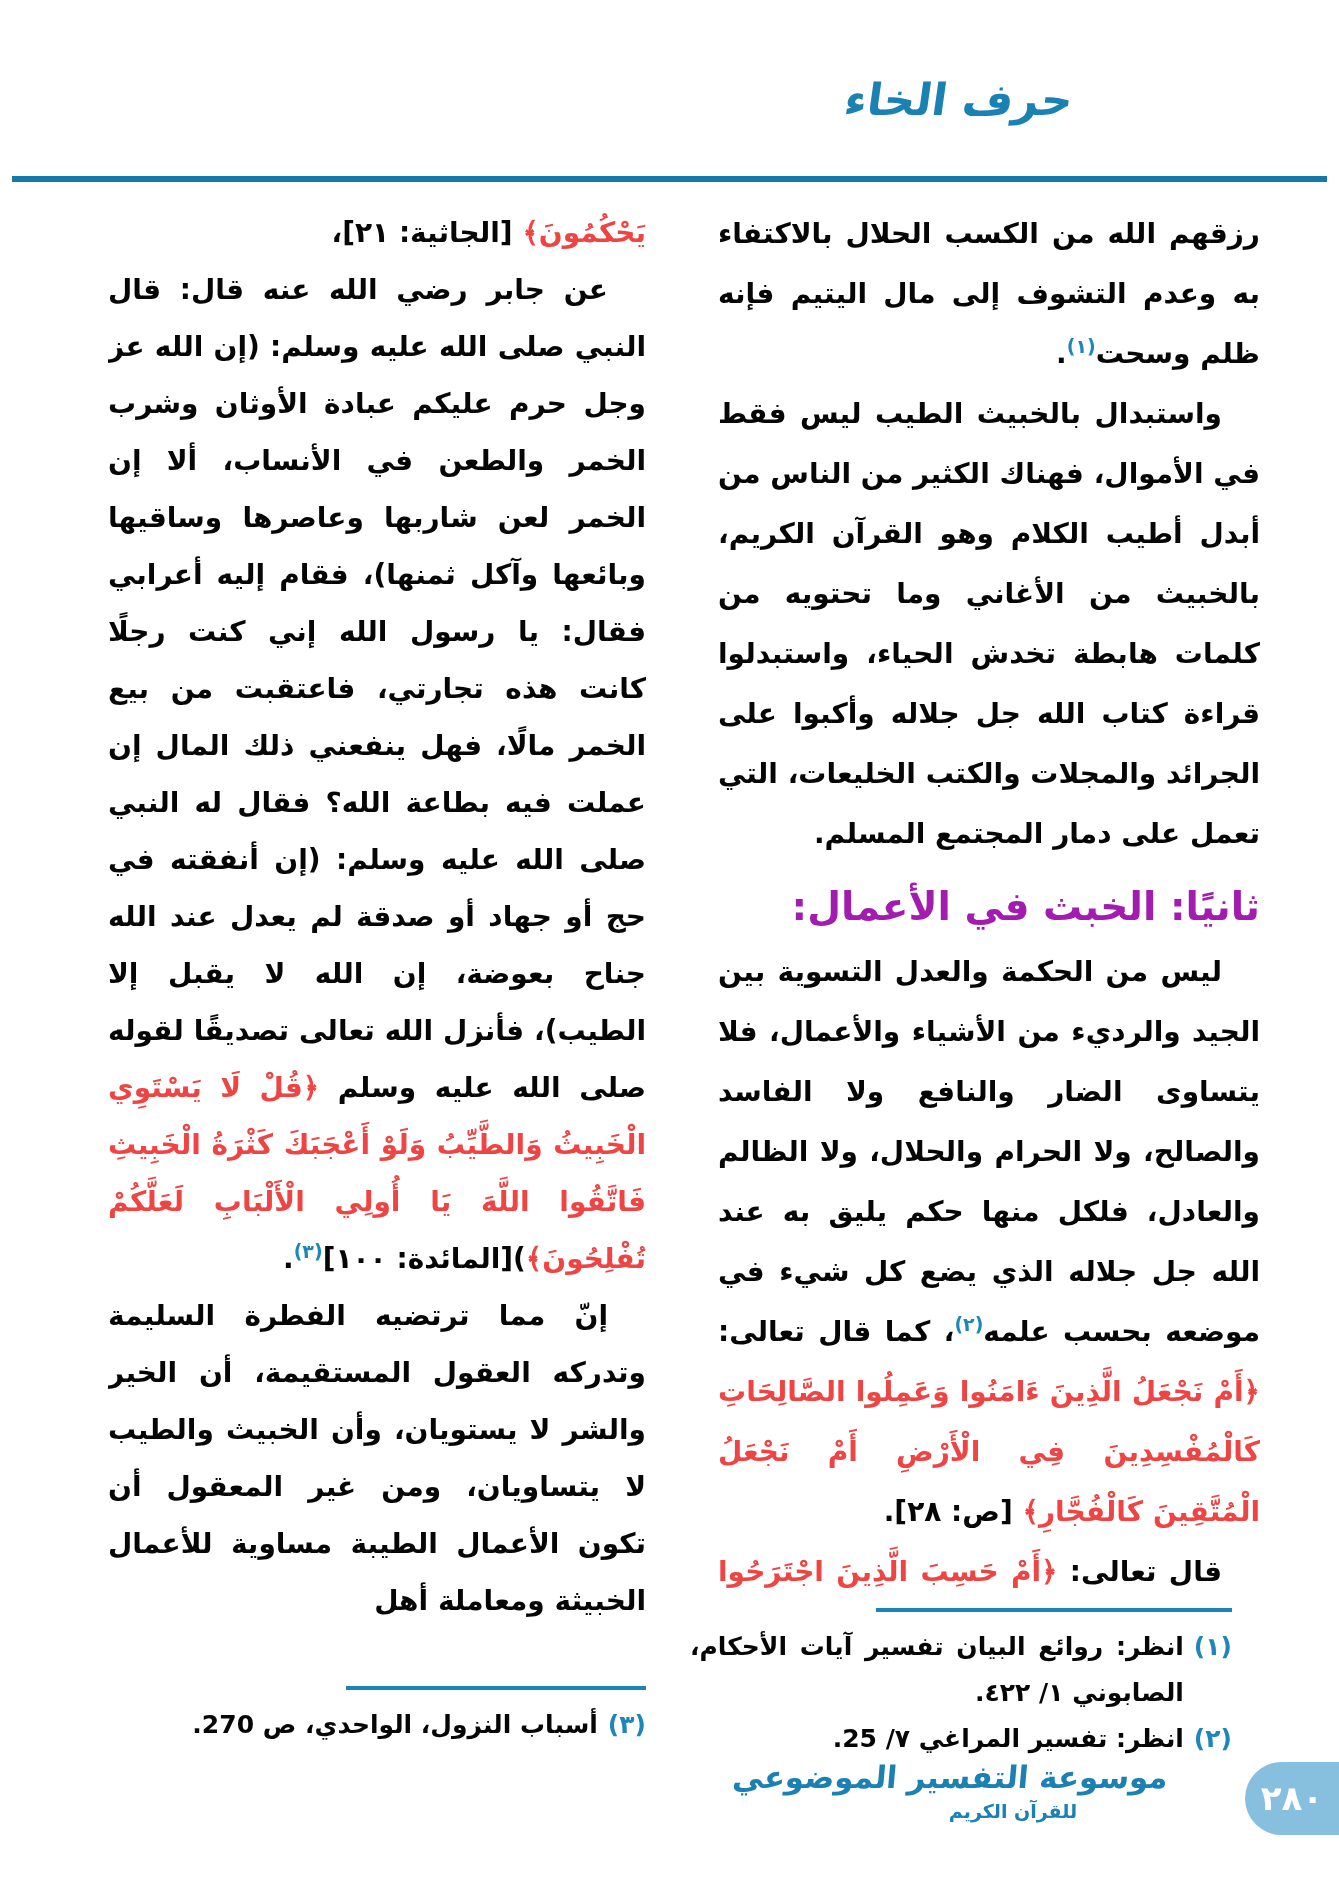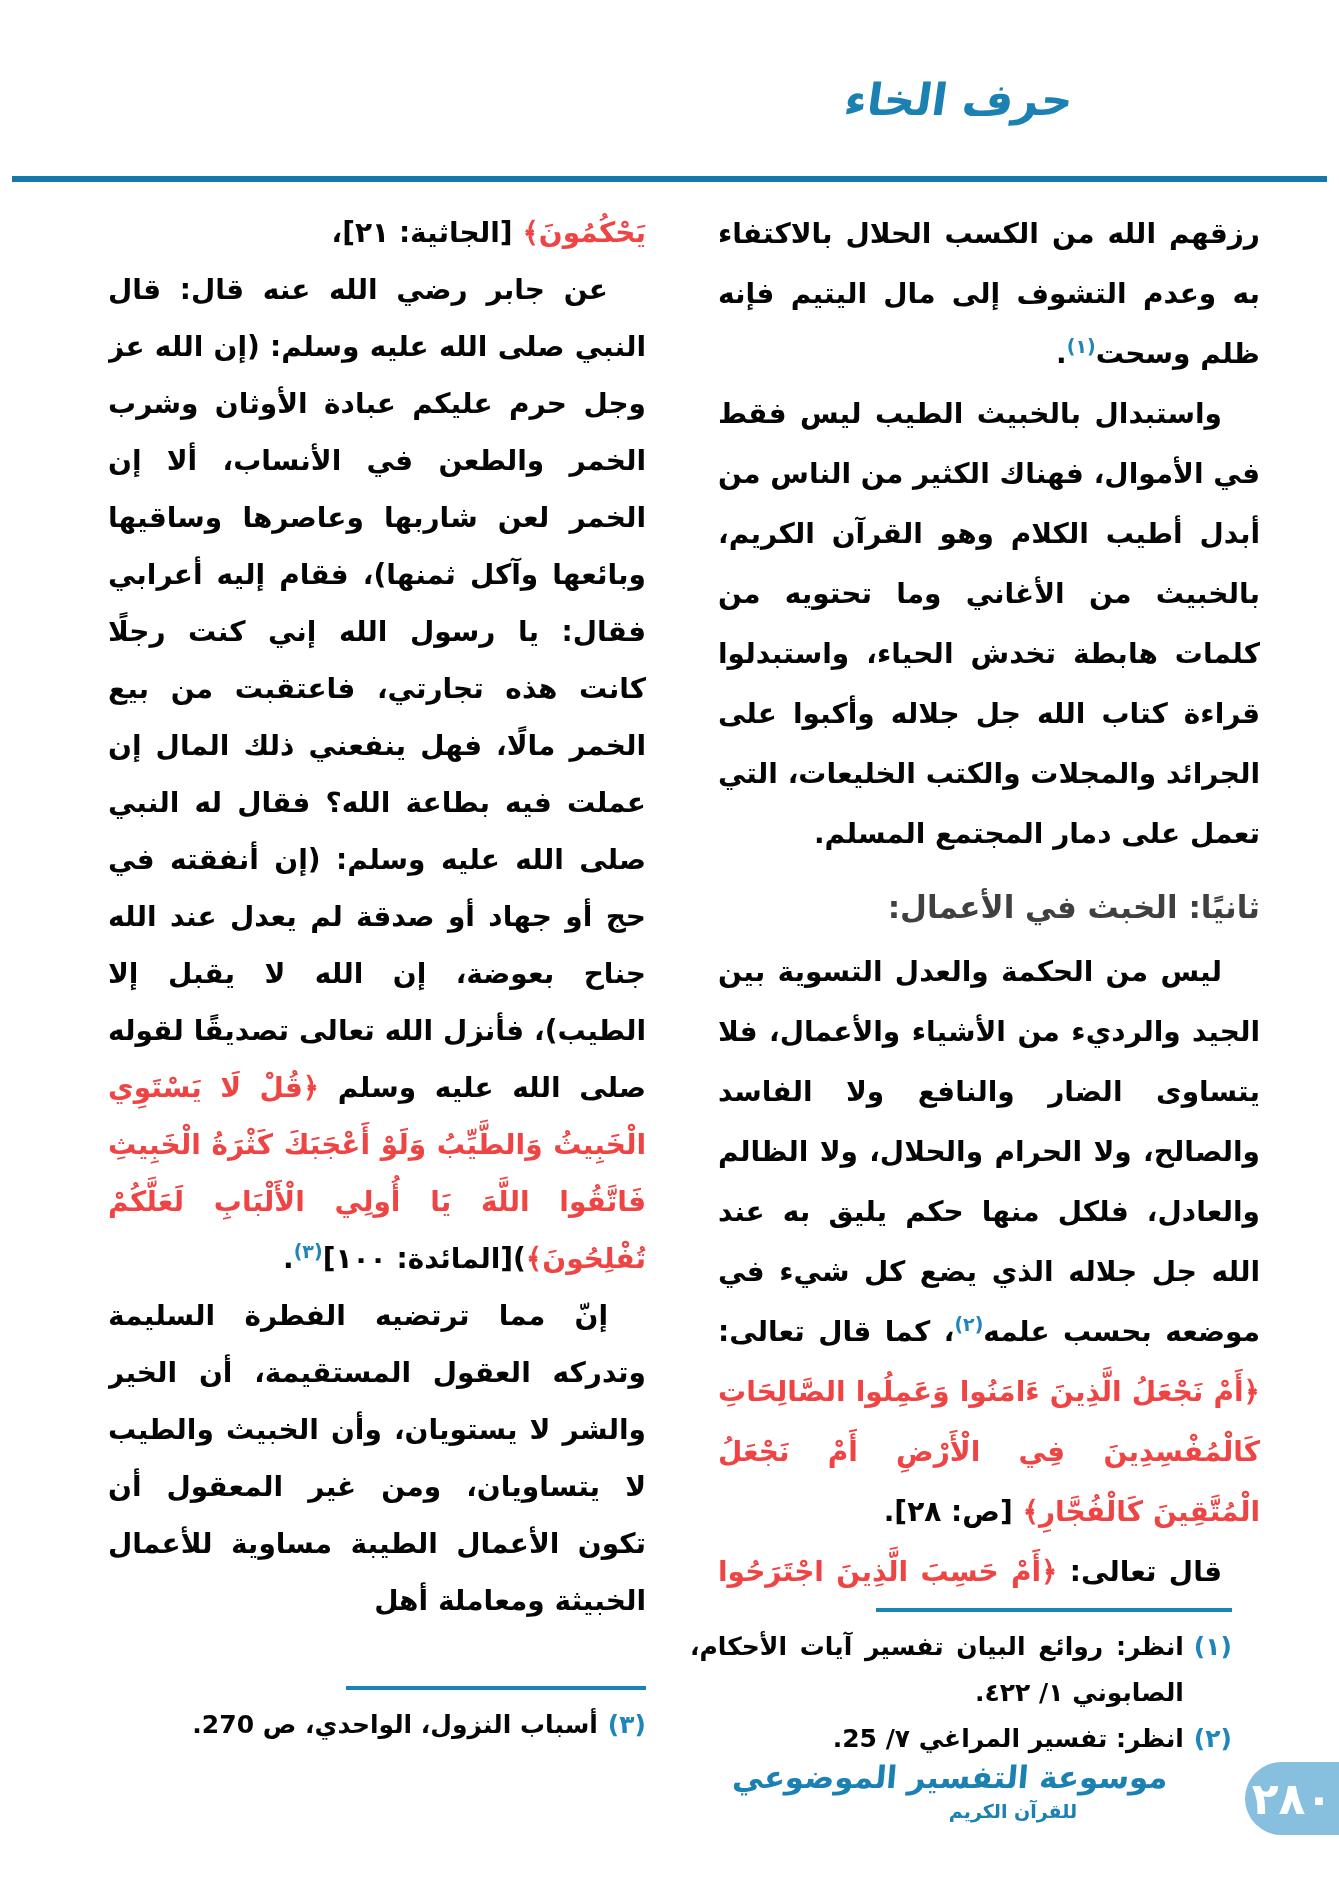--- a/index.html
+++ b/index.html
@@ -22,42 +22,42 @@
   }
   .col-right-text{top:204px;left:690px;width:542px;height:1398px;overflow:hidden;
     font-size:28px;line-height:60px;margin-left:28px;}
   .col-left-text{top:204px;left:108px;width:538px;height:1480px;overflow:hidden;
     font-size:28px;line-height:57px;}
   .col p{margin:0;}
   p.indent{text-indent:38px;}
   .quran{color:#ef4444;}
   .ref{font-size:28px;}
   sup.fnmark{color:#1e86b8;font-size:19px;line-height:0;vertical-align:super;font-weight:bold;}
-  h2.heading{margin:16px 0 8px 0;font-size:31px;color:#404040;font-weight:bold;line-height:54px;}
+  h2.heading{margin:16px 0 8px 0;font-size:39px;color:#a21caf;font-weight:bold;line-height:54px;}
   
   .footnotes{position:absolute;direction:rtl;font-size:25px;font-weight:bold;color:#060606;}
   .fnotes-right{top:1608px;left:690px;width:542px;}
   .fnotes-left{top:1686px;left:108px;width:538px;}
   .fn-sep{height:4px;background:#1b84b6;margin-bottom:12px;}
   .fnotes-right .fn-sep{width:356px;}
   .fnotes-left .fn-sep{width:300px;}
   .fn-entry{display:flex;gap:10px;line-height:46px;text-align:justify;}
   .fn-marker{color:#1e86b8;white-space:nowrap;}
   .fn-text{flex:1;}
   
   .footer-logo{
     position:absolute;top:1756px;left:858px;width:310px;text-align:center;
     color:#1b80b2;font-weight:bold;
   }
   .footer-logo .l1{font-size:31px;line-height:42px;transform:skewX(-5deg);white-space:nowrap;}
   .footer-logo .l2{font-size:19px;line-height:26px;}
   .page-badge{
     position:absolute;top:1762px;left:1245px;width:94px;height:73px;
     background:#87c0df;border-radius:37px 0 0 37px;
-    color:#ffffff;font-size:44px;font-weight:bold;text-align:center;line-height:73px;
+    color:#ffffff;font-size:34px;font-weight:bold;text-align:center;line-height:73px;
   }
 </style>
 </head>
 <body>
 
 <div class="page">
 
   <div class="header-title">حرف الخاء</div>
   <div class="header-rule"></div>
 

